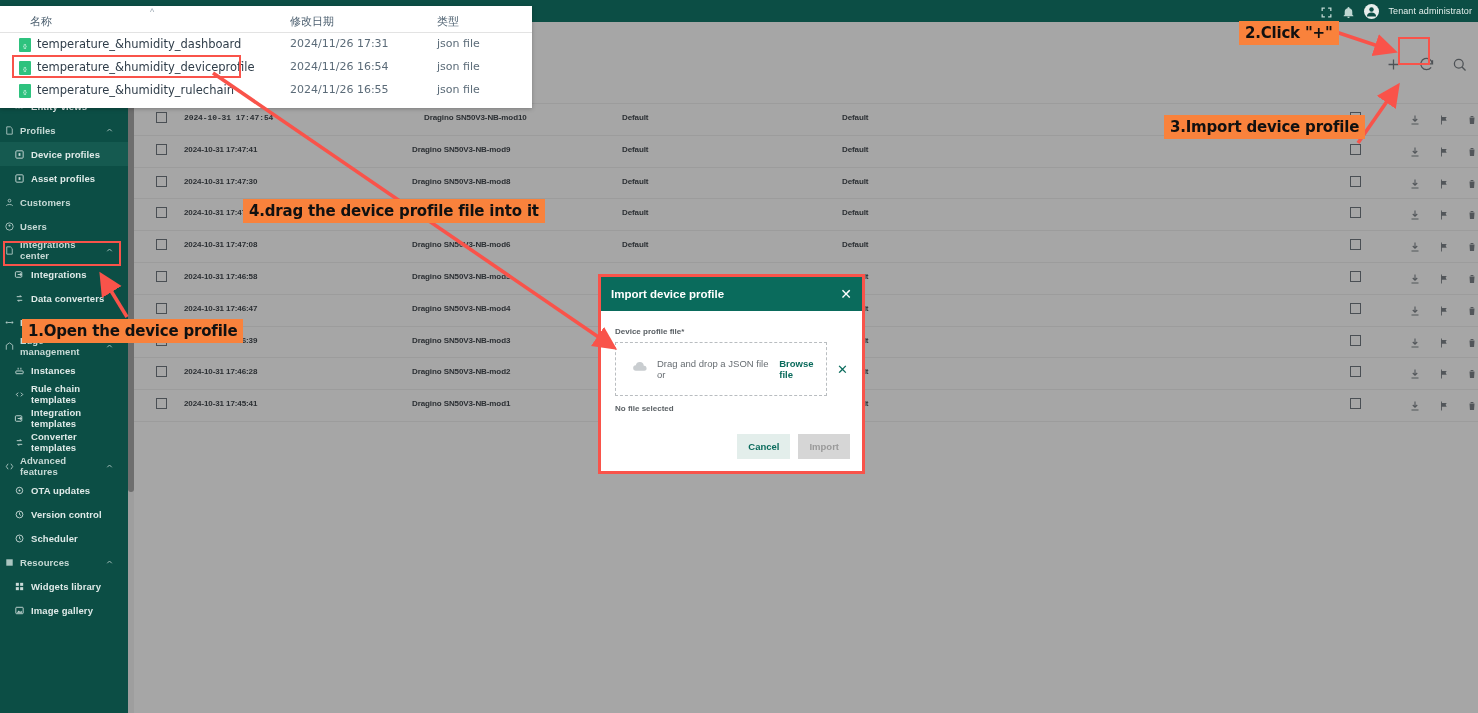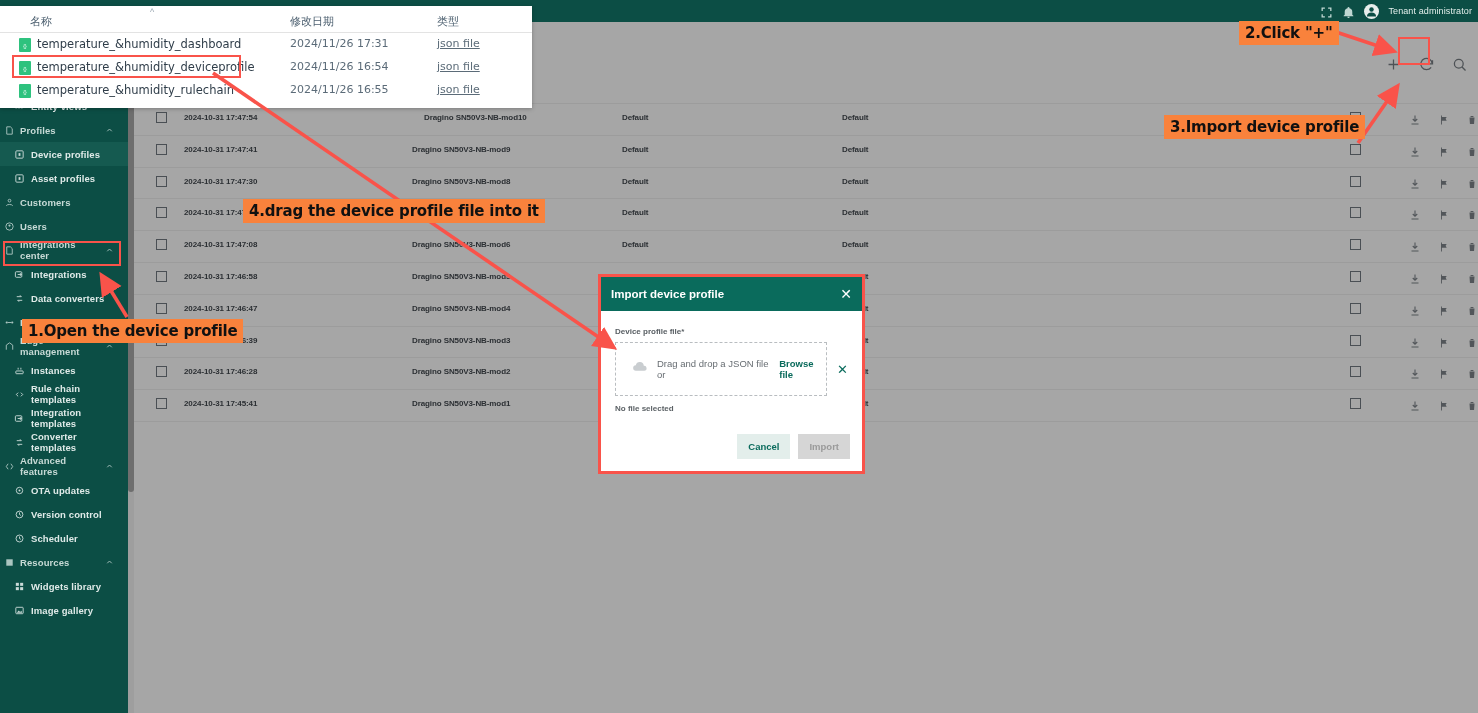--- a/index.html
+++ b/index.html
@@ -116,21 +116,20 @@
     position:absolute;left:37px;top:4px;font-size:11.5px;color:#2f3d49;
     font-family:"DejaVu Sans","Liberation Sans",sans-serif;
   }
   .ex-row .fdate{
     position:absolute;left:290px;top:4px;font-size:11px;color:#5b6b78;
     font-family:"DejaVu Sans","Liberation Sans",sans-serif;
   }
   .ex-row .ftype{
     position:absolute;left:437px;top:4px;font-size:11px;color:#5b6b78;
     font-family:"DejaVu Sans","Liberation Sans",sans-serif;
-    text-decoration:underline;
   }
   
   #dialog-wrap{
     position:absolute;left:598px;top:274px;width:267px;height:200px;z-index:50;
     border:3px solid #f9534a;box-sizing:border-box;background:#fff;
   }
   #dialog-head{
     height:34px;background:#0a6b5c;display:flex;align-items:center;
     padding:0 10px;justify-content:space-between;
   }
@@ -404,21 +403,21 @@
         <circle cx="11" cy="11" r="6.2"></circle>
           <path d="M15.6 15.6L20.5 20.5"></path>
       </svg>
     </span>
   </div>
 
   <div id="table-divider"></div>
   <div id="rows">
       <div class="row">
         <span class="cb"></span>
-        <span class="cell" style="left: 50px;">2024-10-31 17:47:54</span>
+        <span class="cell" style="left: 50px; font-family: Liberation Mono, monospace;">2024-10-31 17:47:54</span>
         <span class="cell" style="left: 278px; padding-left: 12px;">Dragino SN50V3-NB-mod10</span>
         <span class="cell" style="left: 488px;">Default</span>
         <span class="cell" style="left: 708px;">Default</span>
         <span class="cell" style="left: 928px;"></span>
         <span class="cb2"></span>
         <span class="act" style="left: 1275px;"><svg viewBox="0 0 24 24" width="12" height="12" fill="none" stroke="#3b4045" stroke-width="2.2">
             <path d="M12 3v11M7.5 10L12 14.5 16.5 10M5 20h14"></path>
           </svg></span>
         <span class="act" style="left: 1304px;"><svg viewBox="0 0 24 24" width="12" height="12" fill="#3b4045">
             <path d="M6 3v18h1.8v-7.6h9.6l-2.2-3.8 2.2-3.8H7.8V3z"></path>

